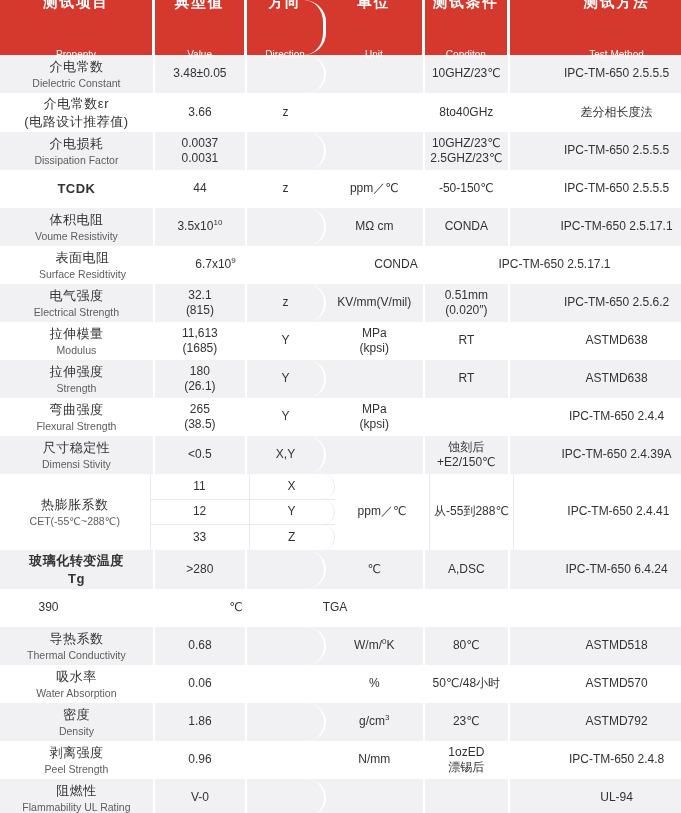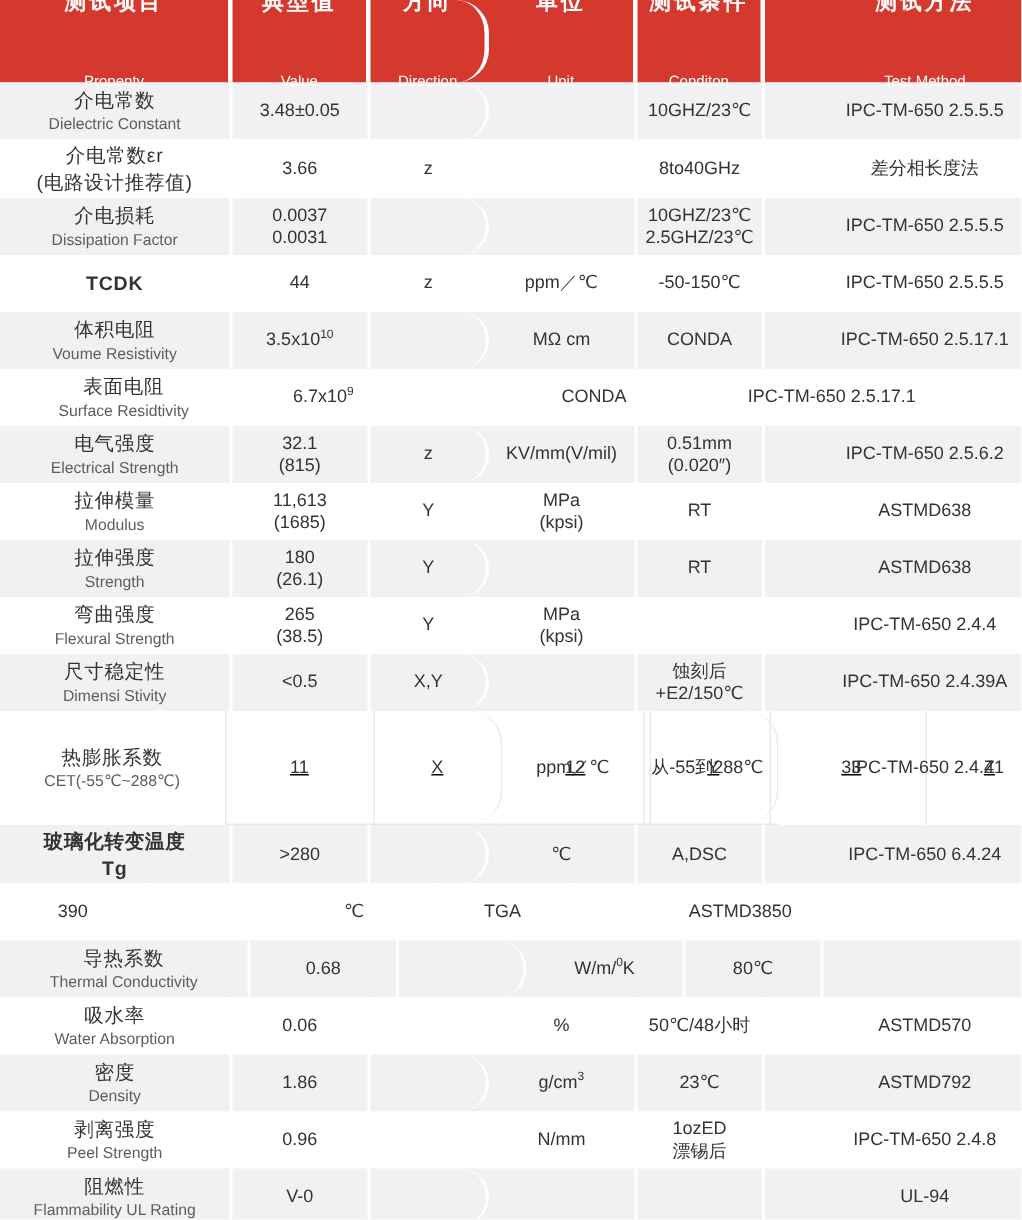--- a/index.html
+++ b/index.html
@@ -38,21 +38,21 @@
   .cell.c6{border-right:none;}
   .zh{font-size:13px;color:var(--text);line-height:1.35;letter-spacing:.5px;}
   .zh.bold{font-weight:700;}
   .en{font-size:10.5px;color:var(--subtext);line-height:1.25;margin-top:1px;letter-spacing:0;}
   .v{font-size:12px;color:var(--text);line-height:1.3;}
   sup{font-size:8px;line-height:0;}
   
   .row.cte{height:76px;}
   .row.cte .cell{border-right:1px solid var(--lite);}
   .row.cte .cell.c6{border-right:none;}
-  .cte-mid{width:184px;display:flex;flex-direction:row;box-sizing:border-box;text-decoration:underline;}
+  .cte-mid{width:184px;display:flex;flex-direction:column;box-sizing:border-box;}
   .cte-sub{flex:1;display:flex;}
   .cte-sub.divider{border-bottom:1px solid var(--lite);}
   .cte-sub .cell{border-right:1px solid var(--lite);}
 </style>
 </head>
 <body>
 
 <div class="table">
   <div class="hdr">
     <div class="hcell c1">
@@ -362,38 +362,38 @@
         <div class="cell c2">
           <div class="v">390</div>
         </div>
         <div class="cell c3"></div>
         <div class="cell c4">
           <div class="v">℃</div>
         </div>
         <div class="cell c5">
           <div class="v">TGA</div>
         </div>
-        <div class="cell c6">
-          <div class="v">ASTMD3850</div>
-        </div>
       </div>
       <div class="row shade">
         <div class="cell c1">
           <div class="zh">导热系数</div>
           <div class="en">Thermal Conductivity</div>
         </div>
         <div class="cell c2">
           <div class="v">0.68</div>
         </div>
         <div class="cell c3"></div>
         <div class="cell c4">
           <div class="v"><span>W/m/</span><sup>0</sup><span>K</span></div>
         </div>
         <div class="cell c5">
           <div class="v">80℃</div>
+        </div>
+        <div class="cell c6">
+          <div class="v">ASTMD518</div>
         </div>
       </div>
       <div class="row">
         <div class="cell c1">
           <div class="zh">吸水率</div>
           <div class="en">Water Absorption</div>
         </div>
         <div class="cell c2">
           <div class="v">0.06</div>
         </div>

